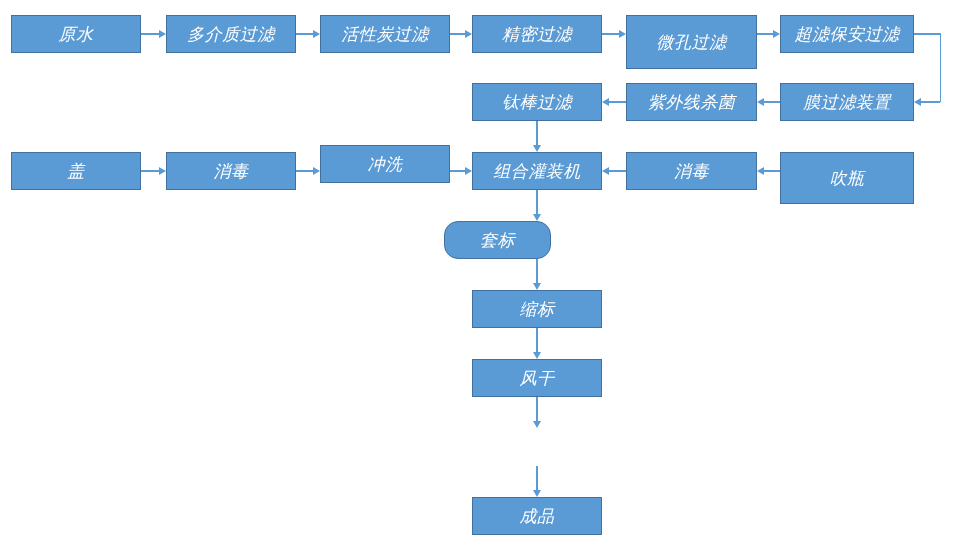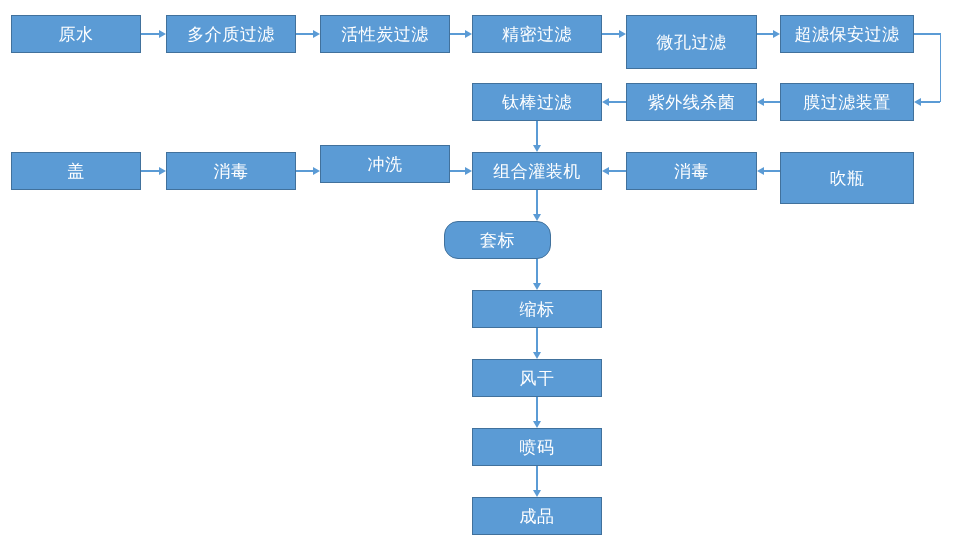--- a/index.html
+++ b/index.html
@@ -27,20 +27,21 @@
     align-items: center;
     justify-content: center;
     font-size: 17px;
     line-height: 1;
     letter-spacing: 0.5px;
     white-space: nowrap;
     user-select: none;
   }
   .node .lbl {
     display: block;
+    font-style: italic;
   }
   
   .conn {
     position: absolute;
     background: #5b9bd5;
   }
   .conn.h { height: 1.4px; }
   .conn.v { width: 1.4px; }
   .arrow {
     position: absolute;
@@ -162,23 +163,20 @@
 
   <div class="node" style="left:444px; top:221px; width:107px; height:38px;border-radius:14px;">
     <span class="lbl">套标</span>
   </div>
   <div class="node" style="left:472px; top:290px; width:130px; height:38px;">
     <span class="lbl">缩标</span>
   </div>
   <div class="node" style="left:472px; top:359px; width:130px; height:38px;">
     <span class="lbl">风干</span>
   </div>
-  <div class="node" style="left:472px; top:428px; width:130px; height:38px;">
-    <span class="lbl">喷码</span>
-  </div>
   <div class="node" style="left:472px; top:497px; width:130px; height:38px;">
     <span class="lbl">成品</span>
   </div>
 
   <div class="conn v" style="left:536.3px; top:190px; height:24px;"></div>
   <div class="arrow down" style="left:532.8px; top:214px;"></div>
 
   <div class="conn v" style="left:536.3px; top:259px; height:24px;"></div>
   <div class="arrow down" style="left:532.8px; top:283px;"></div>
 

